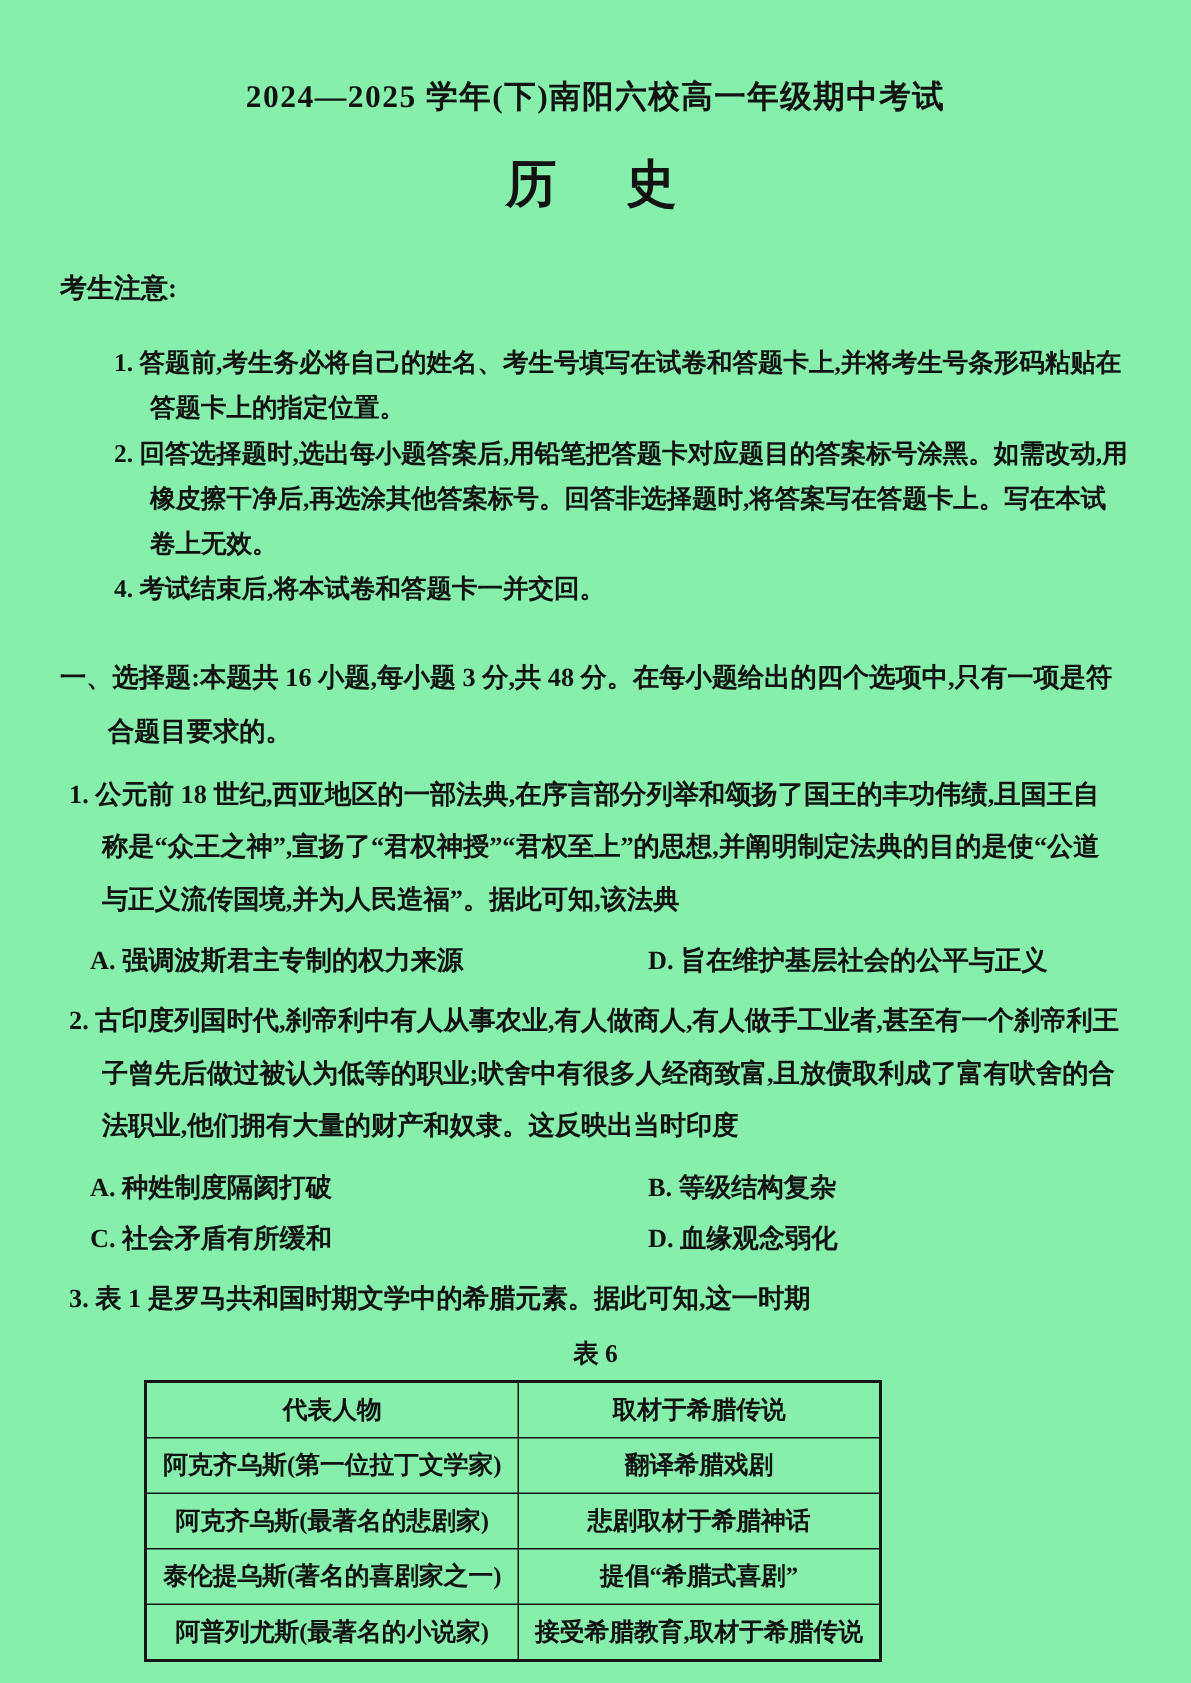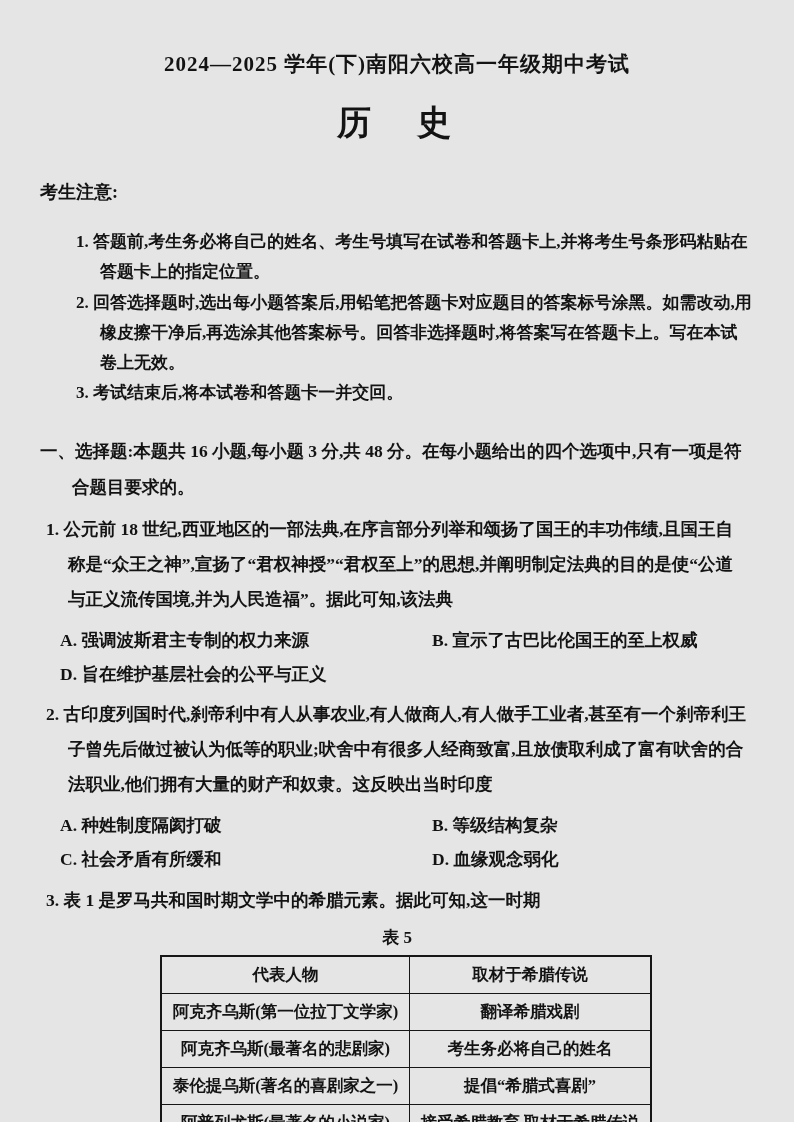--- a/index.html
+++ b/index.html
@@ -5,21 +5,21 @@
   html, body {
     margin: 0;
     padding: 0;
     background: #ffffff;
   }
   .page {
     position: relative;
     width: 794px;
     height: 1122px;
     margin: 0 auto;
-    background: #e5e5e5;
+    background: #86efac;
     box-sizing: border-box;
     padding: 50px 40px 4px 40px;
     font-family: "Liberation Serif", "DejaVu Serif", serif;
     color: #131313;
     font-weight: bold;
     overflow: hidden;
   }
   .title {
     text-align: center;
     font-size: 21px;
@@ -69,21 +69,21 @@
     margin: 0 0 4px 0;
   }
   .option { white-space: nowrap; }
   .table-caption {
     text-align: center;
     font-size: 17px;
     margin: 8px 0 6px 0;
   }
   table.data-table {
     border-collapse: collapse;
-    margin-left: 120px;
+    margin-left: 56px;
     width: 492px;
     font-size: 16.5px;
   }
   table.data-table th,
   table.data-table td {
     border: 1.6px solid #161616;
     text-align: center;
     padding: 7px 6px;
     font-weight: bold;
   }
@@ -94,65 +94,64 @@
 
 <div class="page">
 
   <p class="title">2024—2025 学年(下)南阳六校高一年级期中考试</p>
   <p class="subject">历　史</p>
 
   <div>
     <p class="notice-heading">考生注意:</p>
     <p class="notice-item">1. 答题前,考生务必将自己的姓名、考生号填写在试卷和答题卡上,并将考生号条形码粘贴在答题卡上的指定位置。</p>
     <p class="notice-item">2. 回答选择题时,选出每小题答案后,用铅笔把答题卡对应题目的答案标号涂黑。如需改动,用橡皮擦干净后,再选涂其他答案标号。回答非选择题时,将答案写在答题卡上。写在本试卷上无效。</p>
-    <p class="notice-item">3. 考试结束后,将本试卷和答题卡一并交回。</p>
+    <p class="notice-item">4. 考试结束后,将本试卷和答题卡一并交回。</p>
   </div>
 
   <p class="section-heading">一、选择题:本题共 16 小题,每小题 3 分,共 48 分。在每小题给出的四个选项中,只有一项是符合题目要求的。</p>
 
   <div class="question">
     <p class="stem">1. 公元前 18 世纪,西亚地区的一部法典,在序言部分列举和颂扬了国王的丰功伟绩,且国王自称是“众王之神”,宣扬了“君权神授”“君权至上”的思想,并阐明制定法典的目的是使“公道与正义流传国境,并为人民造福”。据此可知,该法典</p>
     <div class="options">
       <span class="option">A. 强调波斯君主专制的权力来源</span>
-      <span class="option">B. 宣示了古巴比伦国王的至上权威</span>
       <span class="option">D. 旨在维护基层社会的公平与正义</span>
     </div>
   </div>
 
   <div class="question">
     <p class="stem">2. 古印度列国时代,刹帝利中有人从事农业,有人做商人,有人做手工业者,甚至有一个刹帝利王子曾先后做过被认为低等的职业;吠舍中有很多人经商致富,且放债取利成了富有吠舍的合法职业,他们拥有大量的财产和奴隶。这反映出当时印度</p>
     <div class="options">
       <span class="option">A. 种姓制度隔阂打破</span>
       <span class="option">B. 等级结构复杂</span>
       <span class="option">C. 社会矛盾有所缓和</span>
       <span class="option">D. 血缘观念弱化</span>
     </div>
   </div>
 
   <div class="question">
     <p class="stem">3. 表 1 是罗马共和国时期文学中的希腊元素。据此可知,这一时期</p>
   </div>
 
-  <p class="table-caption">表 5</p>
+  <p class="table-caption">表 6</p>
 
   <table class="data-table">
     <thead>
       <tr>
         <th>代表人物</th>
         <th>取材于希腊传说</th>
       </tr>
     </thead>
     <tbody>
       <tr>
         <td>阿克齐乌斯(第一位拉丁文学家)</td>
         <td>翻译希腊戏剧</td>
       </tr>
       <tr>
         <td>阿克齐乌斯(最著名的悲剧家)</td>
-        <td>考生务必将自己的姓名</td>
+        <td>悲剧取材于希腊神话</td>
       </tr>
       <tr>
         <td>泰伦提乌斯(著名的喜剧家之一)</td>
         <td>提倡“希腊式喜剧”</td>
       </tr>
       <tr>
         <td>阿普列尤斯(最著名的小说家)</td>
         <td>接受希腊教育,取材于希腊传说</td>
       </tr>
     </tbody>

